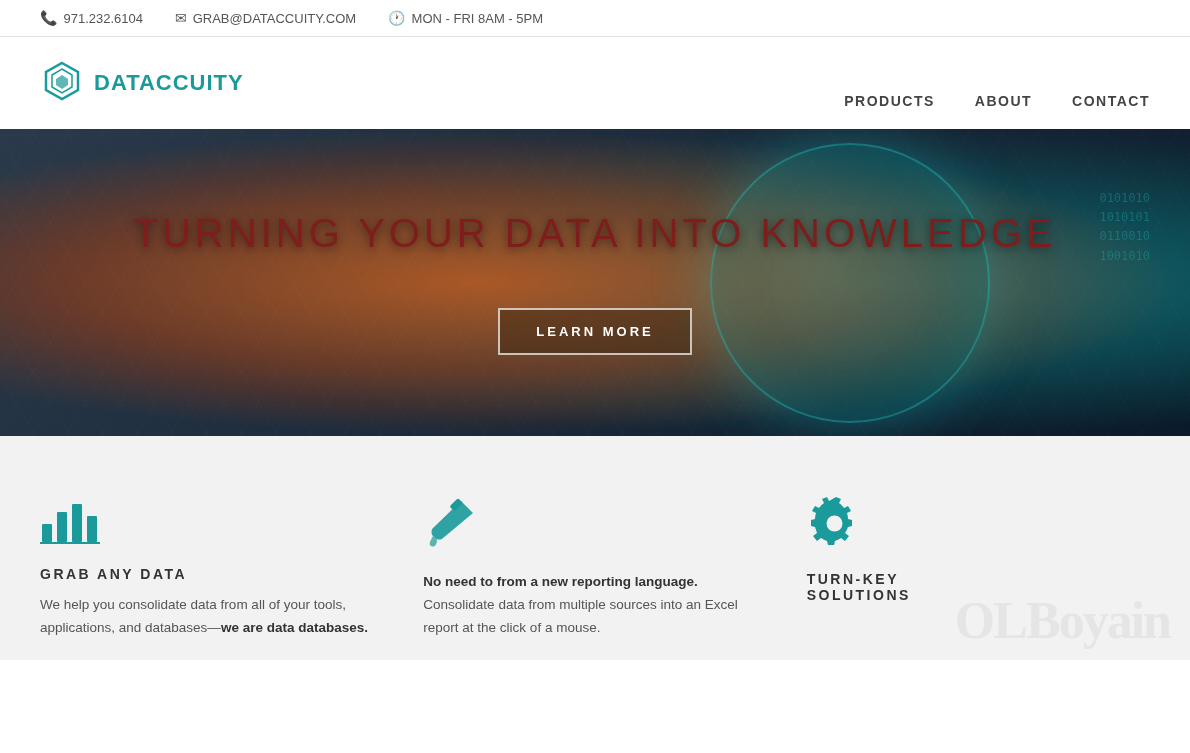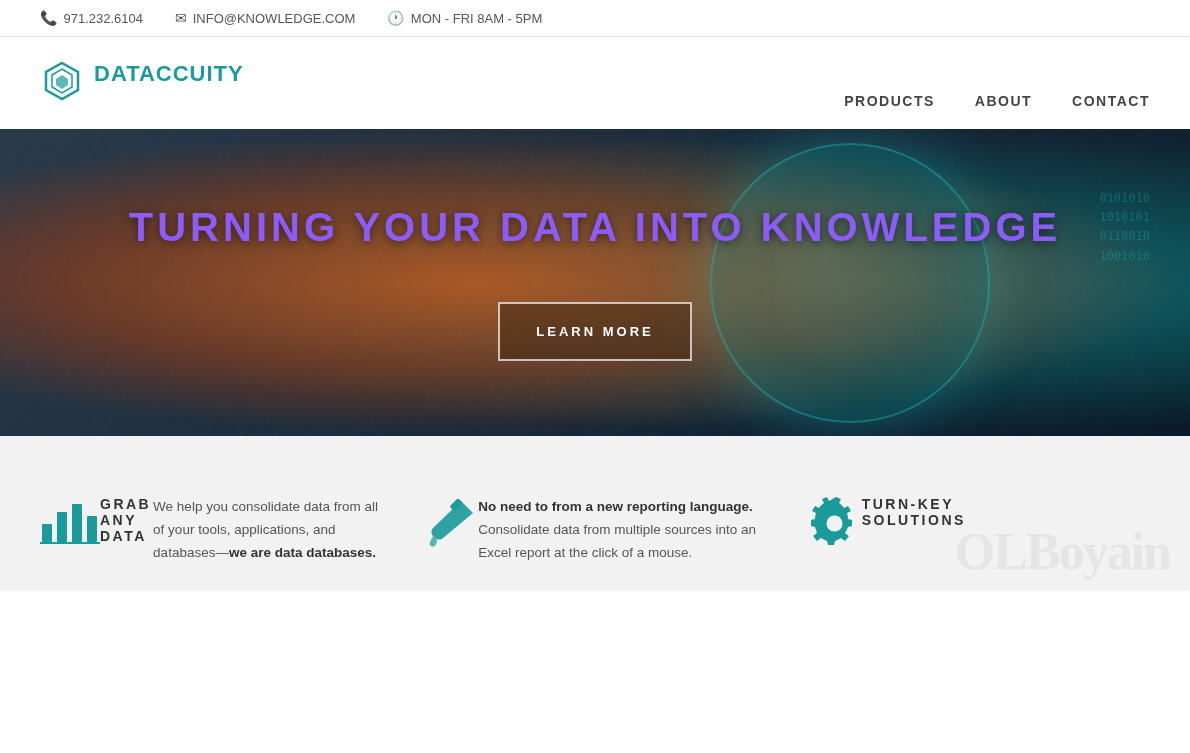--- a/index.html
+++ b/index.html
@@ -28,20 +28,21 @@
     
     .header {
       display: flex;
       align-items: center;
       justify-content: space-between;
       padding: 20px 40px;
       background: #fff;
     }
     .logo {
       display: flex;
+      align-items: center;
       gap: 10px;
       text-decoration: none;
     }
     .logo-icon {
       width: 44px;
       height: 44px;
     }
     .logo-text {
       font-size: 22px;
       font-weight: bold;
@@ -113,30 +114,30 @@
       z-index: 2;
       background: radial-gradient(ellipse at 40% 40%, rgba(30,200,200,0.2), rgba(10,80,80,0.3));
     }
     .hero-content {
       position: relative;
       z-index: 3;
       text-align: center;
     }
     .hero-title {
       font-size: 40px;
-      font-weight: 700;
-      color: #8b5cf6;
+      font-weight: 400;
+      color: #7f1d1d;
       letter-spacing: 4px;
       text-transform: uppercase;
       text-shadow: 0 2px 10px rgba(0,0,0,0.5);
       margin-bottom: 52px;
     }
     .hero-btn {
       display: inline-block;
-      padding: 20px 36px;
+      padding: 14px 36px;
       border: 2px solid rgba(255,255,255,0.7);
       background: rgba(60,40,20,0.5);
       color: #fff;
       font-size: 13px;
       font-weight: 600;
       letter-spacing: 3px;
       text-transform: uppercase;
       cursor: pointer;
       text-decoration: none;
     }
@@ -144,21 +145,21 @@
     
     .features {
       background: #f2f2f2;
       padding: 60px 40px 20px 40px;
       display: grid;
       grid-template-columns: repeat(3, 1fr);
       gap: 40px;
     }
     .feature-item {
       display: flex;
-      flex-direction: row;
+      flex-direction: column;
     }
     .feature-icon-wrap {
       margin-bottom: 16px;
     }
     .feature-title {
       font-size: 14px;
       font-weight: 700;
       color: #333;
       letter-spacing: 2.5px;
       text-transform: uppercase;
@@ -179,21 +180,21 @@
 </head>
 <body>
 
 <div class="top-bar">
   <div class="top-bar-item">
     <span class="top-bar-icon">📞</span>
     <span>971.232.6104</span>
   </div>
   <div class="top-bar-item">
     <span class="top-bar-icon">✉</span>
-    <span>INFO@KNOWLEDGE.COM</span>
+    <span>GRAB@DATACCUITY.COM</span>
   </div>
   <div class="top-bar-item">
     <span class="top-bar-icon">🕐</span>
     <span>MON - FRI 8AM - 5PM</span>
   </div>
 </div>
 
 <header class="header">
   <div class="logo">
 

